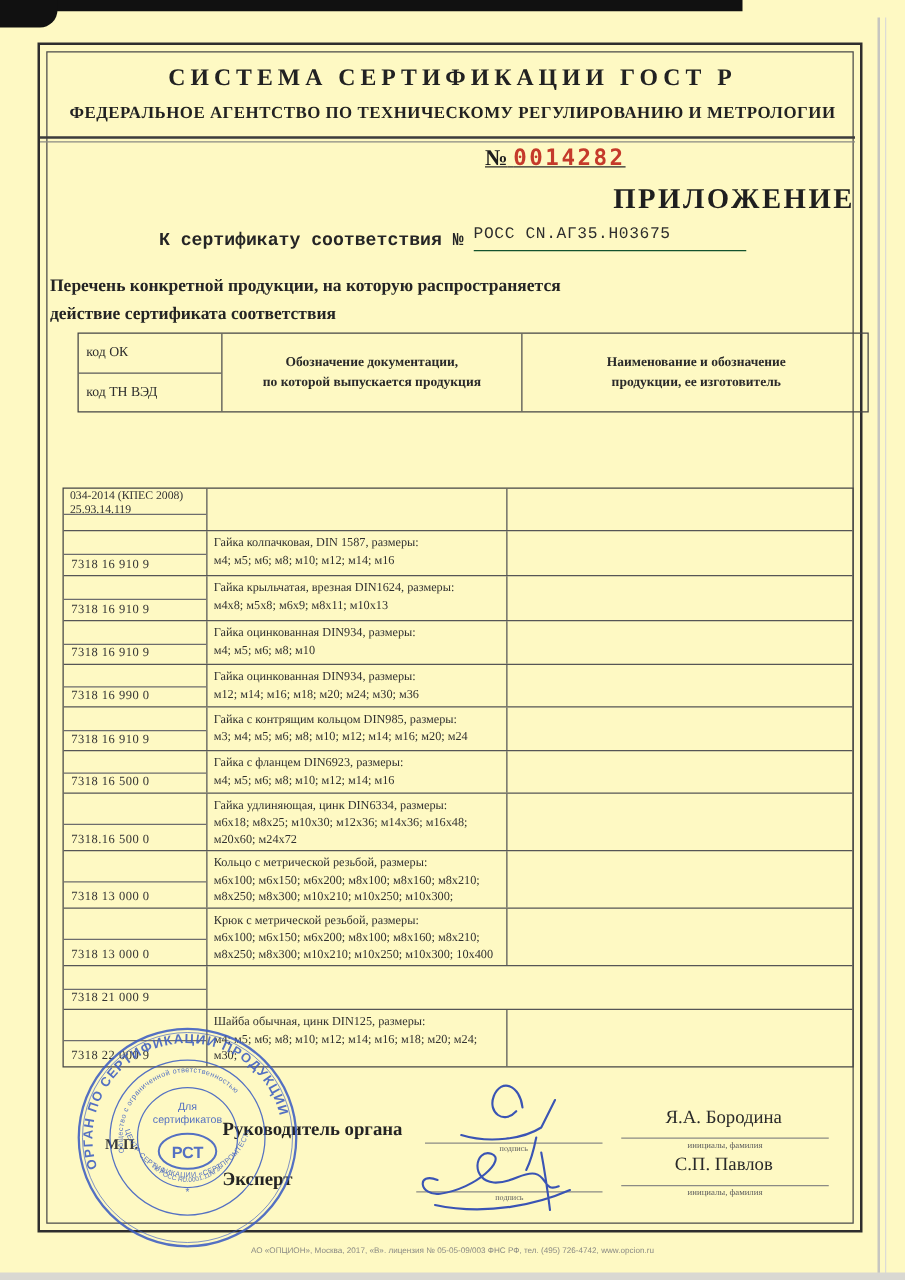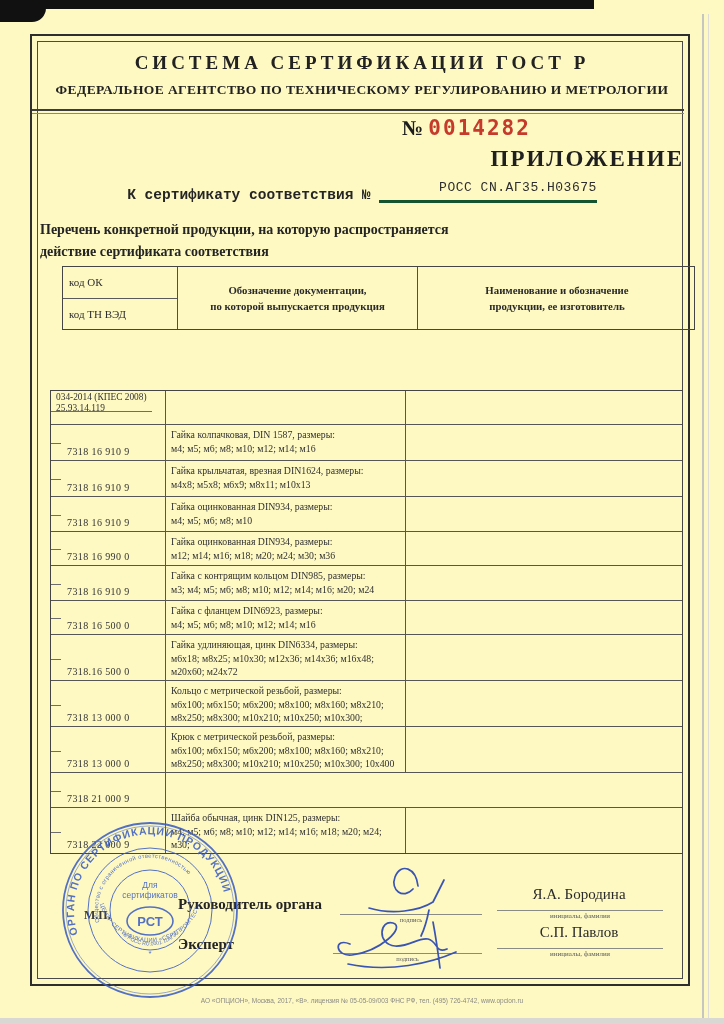--- a/index.html
+++ b/index.html
@@ -12,43 +12,43 @@
   .scan-edge-r2{position:absolute;top:14px;bottom:0;left:708px;width:1px;background:#dddcd6;}
   .scan-bottom{position:absolute;left:0;top:1018px;width:724px;height:6px;background:#d9d8d2;}
   
   .frame{position:absolute;left:30px;top:34px;width:656px;height:948px;border:2px solid #2e2e2e;}
   .frame-inner{position:absolute;left:5px;top:5px;right:5px;bottom:5px;border:1px solid #4a4a4a;}
   .band-line{position:absolute;left:32px;top:109px;width:652px;height:2px;background:#3c3c3c;}
   .band-line2{position:absolute;left:32px;top:113px;width:652px;height:1px;background:#8a8a84;}
   
   .t-system{position:absolute;left:40px;right:40px;top:52px;text-align:center;font-size:19px;font-weight:bold;letter-spacing:4px;color:#222;}
   .t-agency{position:absolute;left:40px;right:40px;top:82px;text-align:center;font-size:13.5px;font-weight:bold;letter-spacing:0.4px;color:#222;}
-  .t-number{position:absolute;left:402px;top:116px;font-size:21px;white-space:nowrap;}
+  .t-number{position:absolute;left:388px;top:116px;font-size:18px;white-space:nowrap;text-decoration:underline;}
   .t-number .pref{font-weight:bold;color:#1d1d1d;}
   .t-number .val{font-family:"DejaVu Sans Mono", monospace;color:#c53a2b;letter-spacing:2px;font-weight:bold;}
   .t-title{position:absolute;left:40px;right:40px;top:146px;text-align:right;font-size:23px;font-weight:bold;letter-spacing:2px;color:#1f1f1f;}
   .cert-row{position:absolute;left:40px;right:40px;top:184px;display:flex;justify-content:center;align-items:flex-end;font-size:14.5px;font-family:Liberation Mono, monospace;}
   .cert-row .lbl{font-weight:bold;color:#252525;}
-  .cert-row .val-wrap{display:inline-block;width:218px;margin-left:8px;border-bottom:3px solid #14532d;text-align:right;}
+  .cert-row .val-wrap{display:inline-block;width:218px;margin-left:8px;border-bottom:1px solid #14532d;text-align:left;}
   .cert-row .val-wrap .val{position:relative;top:-5px;font-size:13px;letter-spacing:0.5px;color:#2e2e2e;display:inline-block;}
   .t-subtitle{position:absolute;left:40px;right:40px;top:219px;text-align:left;font-size:14px;font-weight:bold;line-height:1.55;white-space:pre-line;color:#242424;}
   
   .htable{position:absolute;left:62px;top:266px;width:633px;height:64px;border:1.5px solid #454545;box-sizing:border-box;display:grid;grid-template-columns:115px 240px 278px;}
   .htable .hc{border-right:1px solid #4f4f4f;box-sizing:border-box;}
   .htable .hc:last-child{border-right:none;}
   .hcol1{display:flex;flex-direction:column;}
   .hcol1 .half{flex:1;display:flex;align-items:center;padding-left:6px;font-size:11px;color:#2d2d2d;}
   .hcol1 .half.top{border-bottom:1px solid #5a5a5a;}
   .hcenter{display:flex;align-items:center;justify-content:center;text-align:center;font-size:10.8px;font-weight:600;line-height:1.5;white-space:pre-line;color:#2a2a2a;}
   .dtable{position:absolute;left:50px;top:390px;width:633px;border:1.5px solid #454545;box-sizing:border-box;}
   .drow{display:grid;grid-template-columns:115px 240px 278px;border-bottom:1px solid #565656;box-sizing:border-box;}
   .drow:last-child{border-bottom:none;}
   .dcell{border-right:1px solid #565656;box-sizing:border-box;overflow:hidden;}
   .dcell:last-child{border-right:none;}
-  .dcell-left{display:flex;flex-direction:row;}
+  .dcell-left{display:flex;flex-direction:column;}
   .ok-half{height:55%;border-bottom:1px solid #6d6d6d;box-sizing:border-box;padding:1px 5px;font-size:9px;line-height:1.15;white-space:pre-line;color:#333;}
   .row-first .ok-half{height:64%;font-size:9.4px;}
   .tnved-half{flex:1;display:flex;align-items:flex-end;padding:0 5px 3px 6px;font-size:10px;letter-spacing:0.4px;color:#333;}
   .dcell-mid{padding:3px 5px;font-size:9.8px;line-height:1.4;white-space:pre-line;color:#303030;}
   
   .mp{position:absolute;left:84px;top:908px;font-size:12px;font-weight:bold;color:#3a3a3a;z-index:1;}
   .stamp{position:absolute;left:60px;top:820px;width:180px;height:180px;z-index:2;opacity:0.88;}
   .role-head{position:absolute;left:178px;top:896px;font-size:15px;font-weight:bold;color:#242424;}
   .role-expert{position:absolute;left:178px;top:936px;font-size:15px;font-weight:bold;color:#242424;}
   .sigline1{position:absolute;left:340px;top:914px;width:142px;height:1px;background:#8b8b85;}

